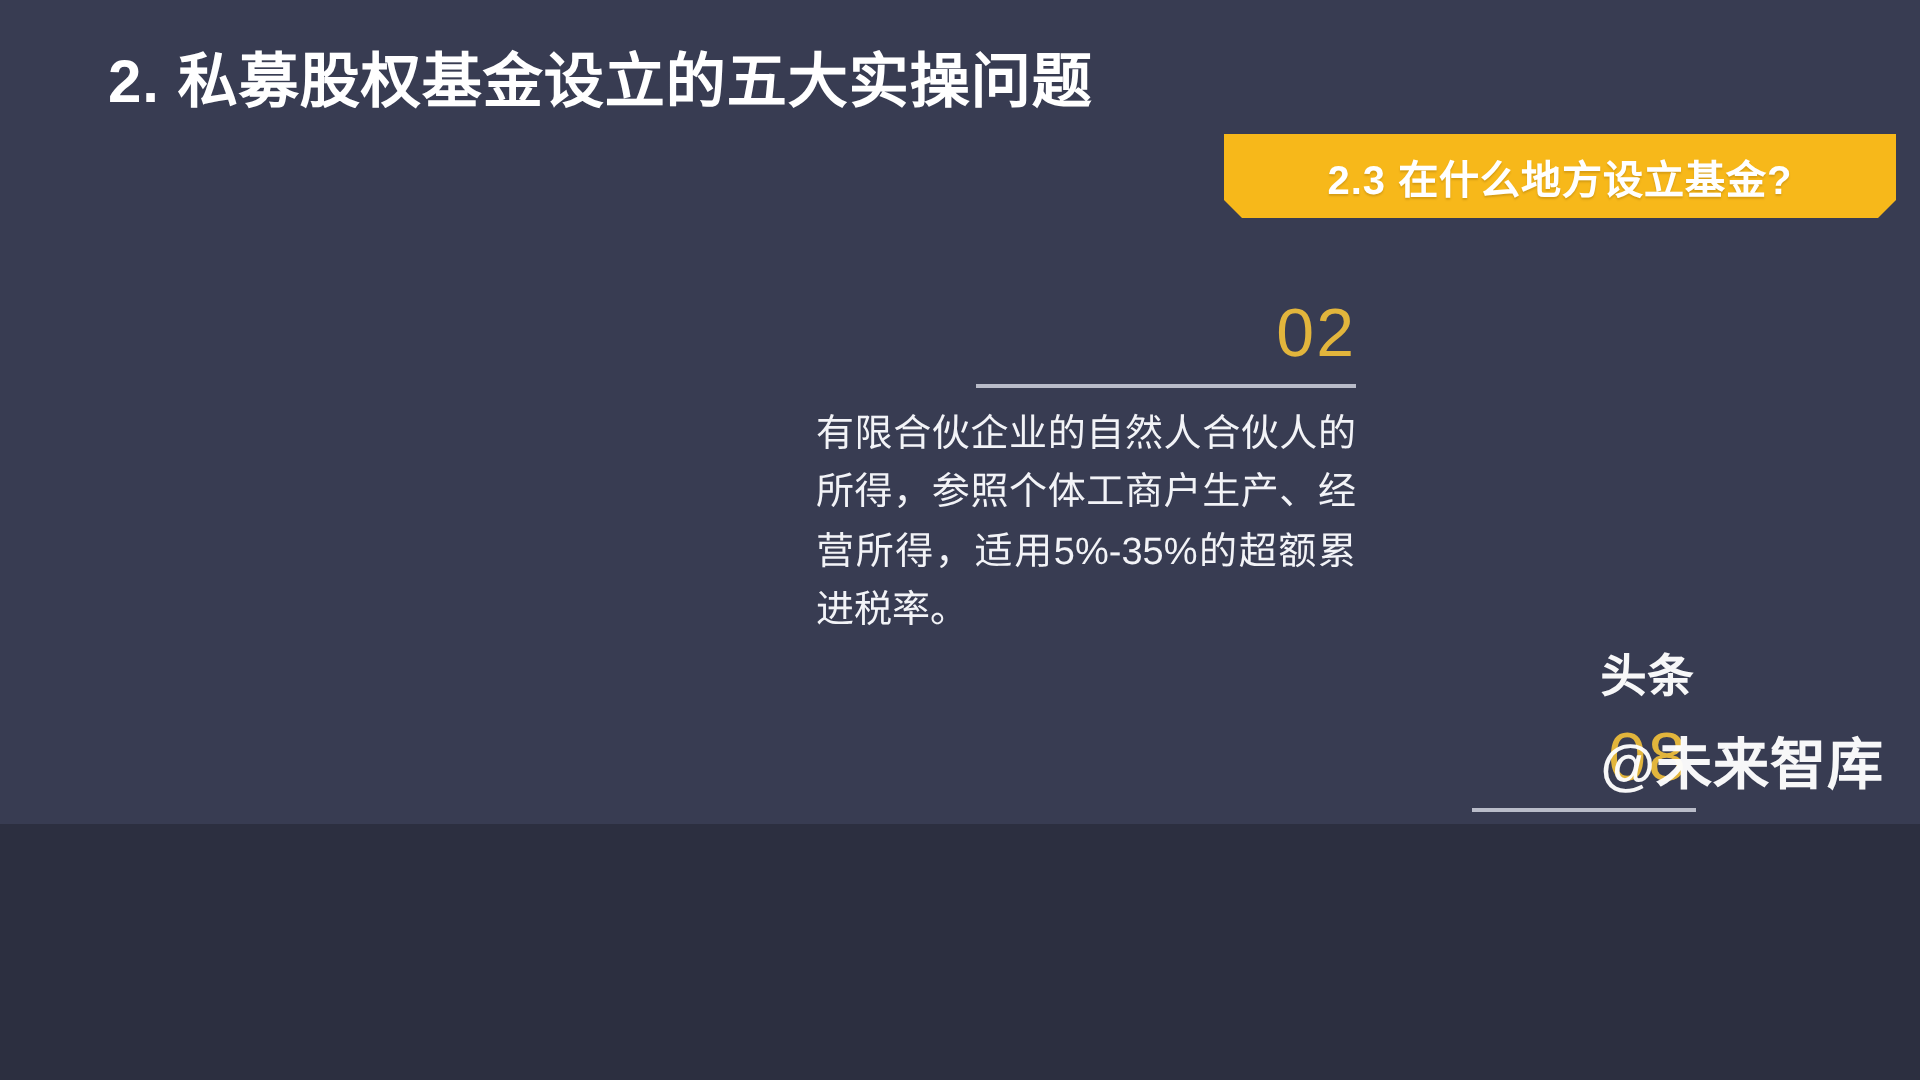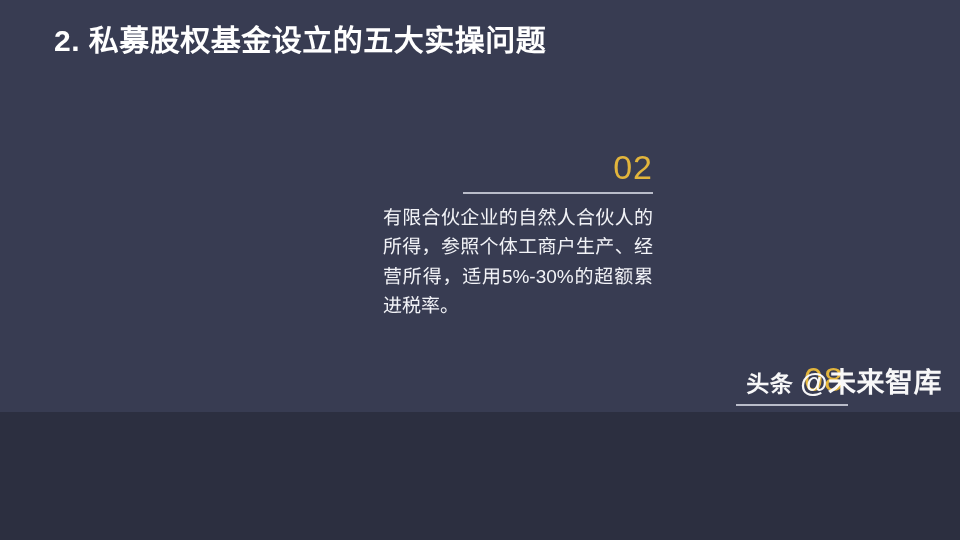--- a/index.html
+++ b/index.html
@@ -95,21 +95,21 @@
   
   #block-01 {
     left: 34px;
     top: 252px;
     width: 298px;
   }
   #block-01 .block-rule { width: 180px; margin-left: auto; }
 
   
   #block-02 {
-    left: 383px;
+    left: 408px;
     top: 150px;
     width: 270px;
   }
   #block-02 .block-rule { width: 190px; margin-left: auto; }
 
   
   #block-03 {
     left: 736px;
     top: 362px;
     width: 176px;
@@ -120,20 +120,21 @@
 
   
   .watermark {
     position: absolute;
     right: 18px;
     bottom: 12px;
     display: flex;
     align-items: baseline;
     gap: 7px;
     opacity: 0.96;
+    flex-direction: column;
   }
   .watermark .wm-brand {
     font-size: 23px;
     font-weight: bold;
     color: #ffffff;
     letter-spacing: 0.5px;
   }
   .watermark .wm-handle {
     font-size: 28px;
     font-weight: 700;
@@ -141,26 +142,30 @@
     letter-spacing: 0.5px;
   }
 </style>
 </head>
 <body>
 
 <div id="slide">
 
   <div class="title">2. 私募股权基金设立的五大实操问题</div>
 
+  <div class="banner">
+    <div class="banner-shape"></div>
+    <div class="banner-label">2.3 在什么地方设立基金?</div>
+  </div>
 
 
   <div class="block" id="block-02">
     <div class="block-num">02</div>
     <div class="block-rule"></div>
-    <div class="block-body">有限合伙企业的自然人合伙人的所得，参照个体工商户生产、经营所得，适用5%-30%的超额累进税率。</div>
+    <div class="block-body">有限合伙企业的自然人合伙人的所得，参照个体工商户生产、经营所得，适用5%-35%的超额累进税率。</div>
   </div>
 
   <div class="block" id="block-03">
     <div class="block-num">08</div>
     <div class="block-rule"></div>
   </div>
 
   <div class="watermark">
     <span class="wm-brand">头条</span>
     <span class="wm-handle">@未来智库</span>

